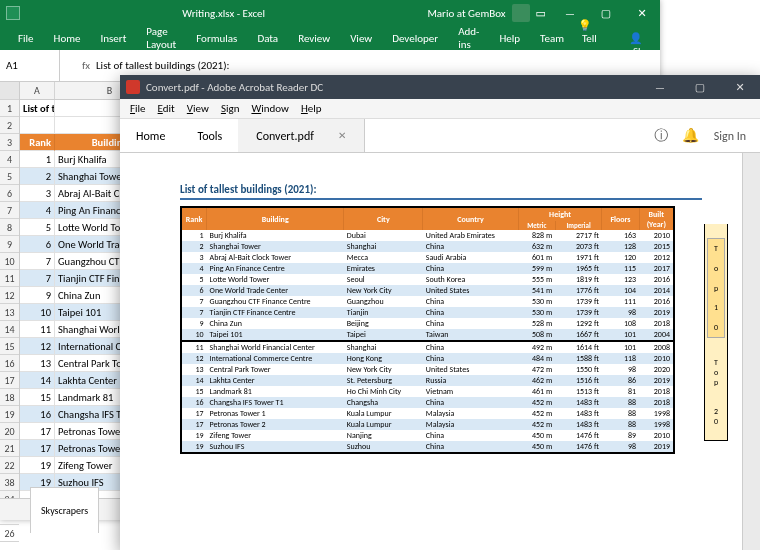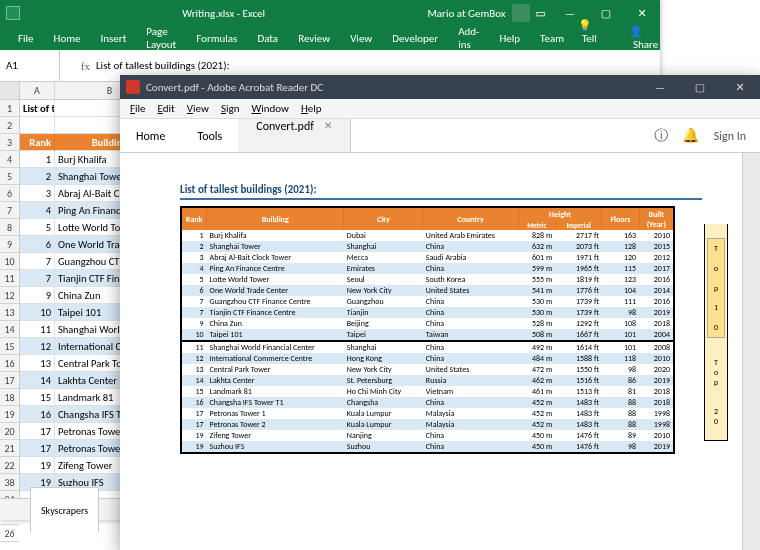--- a/index.html
+++ b/index.html
@@ -8,25 +8,25 @@
   
   .excel-win { position: absolute; left: 0; top: 0; width: 660px; height: 520px; background: #fff; box-shadow: 0 0 6px rgba(0,0,0,.3); }
   .ex-titlebar { height: 26px; background: #107c41; color: #fff; display: flex; align-items: center; font-size: 11px; }
   .ex-titlebar .spacer { flex: 1; }
   .ex-titlebar .ctr { display:flex; align-items:center; gap:6px; padding:0 6px;}
   .ex-titlebar .wbtn { width: 36px; height: 26px; display:flex; align-items:center; justify-content:center; font-size:11px; }
   .ex-avatar { width:18px; height:18px; background:#3a8d5c; display:inline-block; border-radius:2px; }
   .ex-icon { width:14px; height:14px; background:#1e8f55; display:inline-block; margin:0 6px; border:1px solid rgba(255,255,255,.4);}
   .ex-ribbon { height: 24px; background: #107c41; color: #fff; display: flex; align-items: center; font-size: 11px; padding: 0 8px; }
   .ex-ribbon span { padding: 0 10px; cursor: default; }
-  .ex-ribbon .share { margin-left:auto; display:flex; gap:24px; align-items:center;}
+  .ex-ribbon .share { margin-left:auto; display:flex; gap:24px; align-items:flex-end;}
   .ex-ribbon .share span { padding:0 4px; }
   .ex-sub { height: 32px; border-bottom: 1px solid #ccc; display: flex; align-items: center; font-size: 11px; }
   .ex-nb { width: 60px; padding: 0 6px; border-right: 1px solid #ccc; height:100%; display:flex; align-items:center; }
-  .ex-fx { width: 30px; text-align:right; color:#666;font-family:Liberation Serif, serif; }
+  .ex-fx { width: 30px; text-align:right; color:#666; }
   .ex-fbar { flex:1; padding:0 6px; }
   .ex-grid { display:flex; font-size:11px; height: calc(100% - 26px - 24px - 24px - 22px); }
   .ex-rowhdr { width:20px; background:#f3f3f3; border-right:1px solid #ccc;}
   .ex-rowhdr div { height:17px; border-bottom:1px solid #d4d4d4; text-align:center; font-size:10px; color:#444; line-height:17px;}
   .ex-rowhdr div:first-child { height:18px; background:#e6e6e6;}
   .ex-cols { flex:1; overflow:hidden; }
   .ex-chead { display:flex; background:#f3f3f3; height:18px; border-bottom:1px solid #ccc;}
   .ex-chead div { border-right:1px solid #d4d4d4; text-align:center; font-size:10px; color:#444; line-height:18px;}
   .cA{width:35px;} .cB{width:110px;}
   .ex-body { }
@@ -44,21 +44,21 @@
   .acro-win { position: absolute; left: 120px; top: 75px; width: 640px; height: 475px; background: #fff; box-shadow: 0 4px 16px rgba(0,0,0,.4); display:flex; flex-direction:column; }
   .ac-title { height:24px; background:#38424e; color:#ddd; display:flex; align-items:center; font-size:11px; padding-left:6px;}
   .ac-title .icn { width:14px; height:14px; background:#d0382b; margin-right:6px; border-radius:2px;}
   .ac-title .wbtns { margin-left:auto; display:flex;}
   .ac-title .wbtn { width:40px; height:24px; display:flex; align-items:center; justify-content:center; font-size:11px; color:#ddd;}
   .ac-menu { height:20px; background:#f5f5f5; display:flex; align-items:center; font-size:11px; padding:0 4px; border-bottom:1px solid #ddd;}
   .ac-menu span { padding:0 6px; text-decoration:underline; text-decoration-color:transparent;}
   .ac-menu span::first-letter { text-decoration:underline; }
   .ac-tool { height:34px; background:#fff; border-bottom:1px solid #ccc; display:flex; align-items:center; font-size:12px;}
   .ac-tool .btn { padding:0 16px; height:100%; display:flex; align-items:center; }
-  .ac-tool .tab { padding:0 18px; height:100%; display:flex; align-items:flex-start; background:#f2f2f2; border-right:1px solid #ccc; gap:10px;}
+  .ac-tool .tab { padding:0 18px; height:100%; display:flex; align-items:center; background:#f2f2f2; border-right:1px solid #ccc; gap:24px;}
   .ac-tool .tab .x { color:#888; font-size:10px;}
   .ac-tool .toolr { margin-left:auto; display:flex; align-items:center; gap:14px; padding-right:14px; color:#555;}
   .ac-tool .toolr .ic { font-size:14px; }
   .ac-body { flex:1; display:flex; background:#565656; }
   .ac-page { flex:1; background:#fff; margin:0; overflow:auto; padding: 30px 40px 20px 60px;}
   .ac-side { width:18px; background:#eaeaea; border-left:1px solid #ccc;}
 
   .pdf-title { font-size:11px; font-weight:bold; color:#1b4d7a; border-bottom:2px solid #3a6fa8; padding-bottom:2px; margin-bottom:6px; }
 
   .pdf-twrap { position:relative; }

